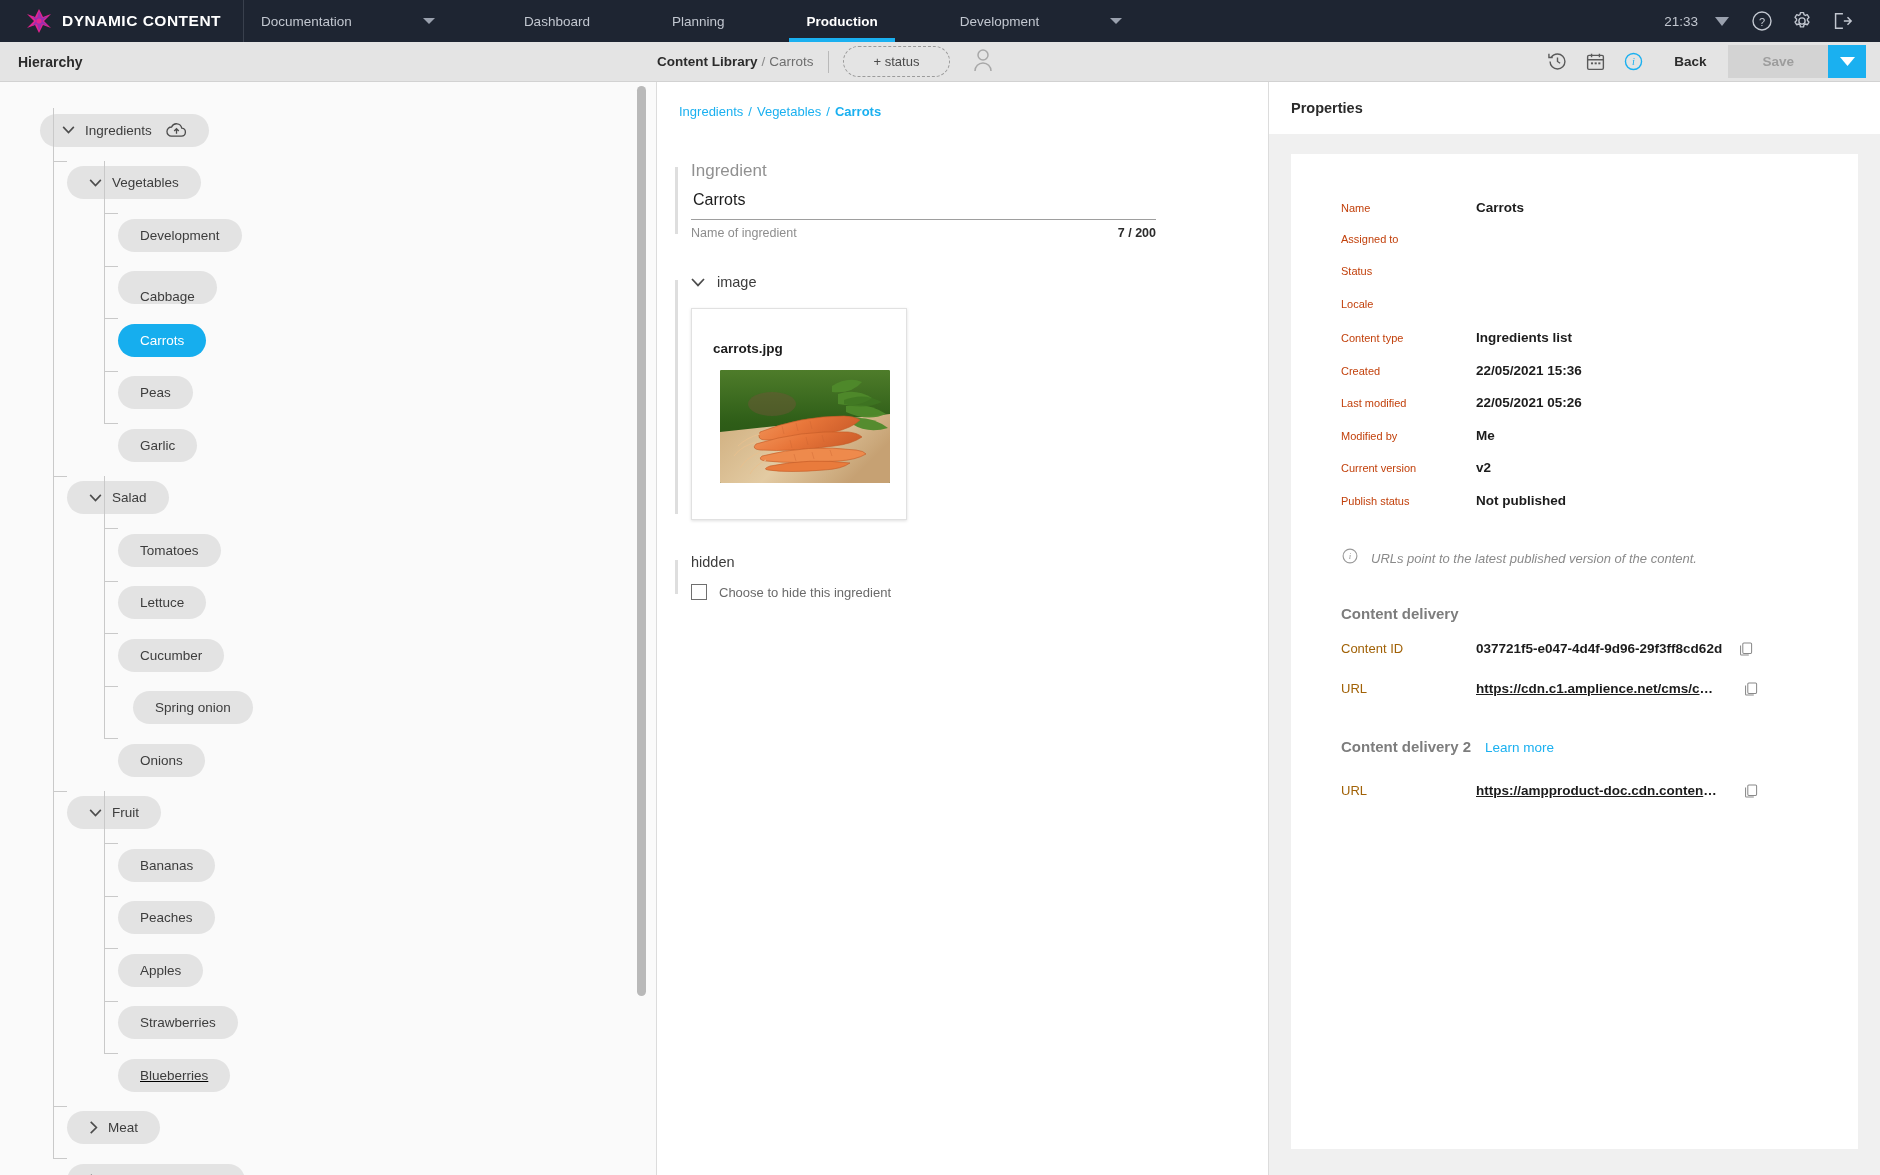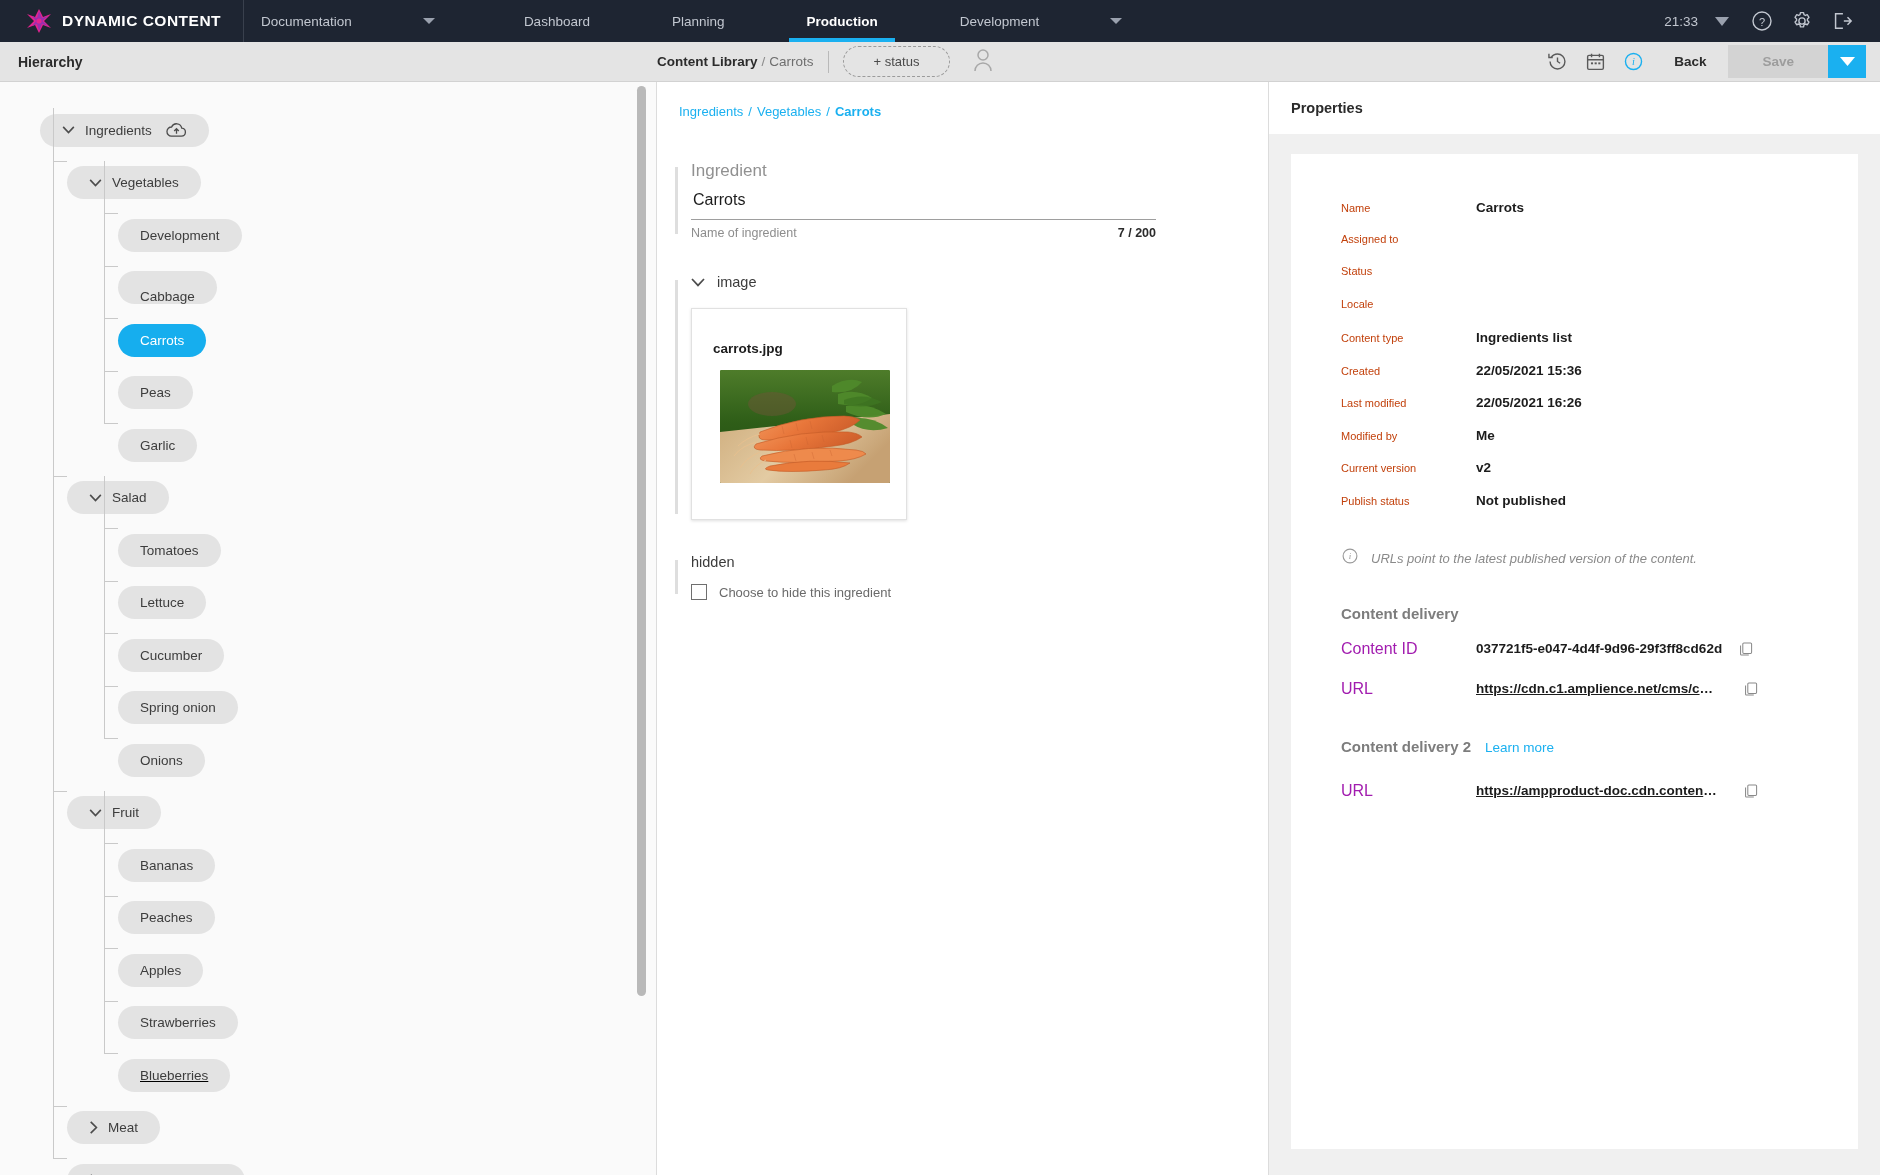--- a/index.html
+++ b/index.html
@@ -189,21 +189,21 @@
   }
   .prow { display: flex; align-items: baseline; height: 32.5px; }
   .pkey { width: 135px; font-size: 11px; color: #c2410c; }
   .pval { font-size: 13.5px; color: #1c1c1c; font-weight: bold; }
   .note-row { display: flex; align-items: center; gap: 12px; margin-top: 22px; }
   .note-txt { font-size: 13px; color: #8a8a8a; font-style: italic; }
   .sect-title { font-size: 15px; color: #7d7d7d; font-weight: bold; margin-top: 36px; }
   .sect-title-row { display: flex; align-items: baseline; gap: 14px; margin-top: 36px; }
   .learn { font-size: 13.5px; color: #1ab0f0; cursor: pointer; }
   .drow { display: flex; align-items: center; height: 27px; margin-top: 13px; }
-  .dkey { width: 135px; font-size: 16px; color: #a21caf; }
+  .dkey { width: 135px; font-size: 13px; color: #a16207; }
   .dval { font-size: 13.5px; color: #1c1c1c; font-weight: bold; }
   .dlink {
     font-size: 13.5px; color: #1c1c1c; font-weight: bold;
     text-decoration: underline; cursor: pointer;
     max-width: 243px; overflow: hidden; white-space: nowrap; text-overflow: ellipsis;
   }
   .copy-ic { margin-left: 16px; cursor: pointer; display: inline-flex; }
 </style>
 </head>
 <body>
@@ -377,21 +377,21 @@
         <div class="node-row" style="height: 52.5px;">
           <div class="node" style="margin-left: 118px;">
             <span>Lettuce</span>
           </div>
         </div>
         <div class="node-row" style="height: 52.5px;">
           <div class="node" style="margin-left: 118px;">
             <span>Cucumber</span>
           </div>
         </div>
-        <div class="node-row" style="height: 52.5px;">
+        <div class="node-row" style="height: 52.5px; padding-left: 15px;">
           <div class="node" style="margin-left: 118px;">
             <span>Spring onion</span>
           </div>
         </div>
         <div class="node-row" style="height: 52.5px;">
           <div class="node" style="margin-left: 118px;">
             <span>Onions</span>
           </div>
         </div>
         <div class="node-row" style="height: 52.5px;">
@@ -595,21 +595,21 @@
           <div class="prow">
             <span class="pkey">Content type</span>
             <span class="pval">Ingredients list</span>
           </div>
           <div class="prow">
             <span class="pkey">Created</span>
             <span class="pval">22/05/2021 15:36</span>
           </div>
           <div class="prow">
             <span class="pkey">Last modified</span>
-            <span class="pval">22/05/2021 16:26</span>
+            <span class="pval">22/05/2021 05:26</span>
           </div>
           <div class="prow">
             <span class="pkey">Modified by</span>
             <span class="pval">Me</span>
           </div>
           <div class="prow">
             <span class="pkey">Current version</span>
             <span class="pval">v2</span>
           </div>
           <div class="prow">

